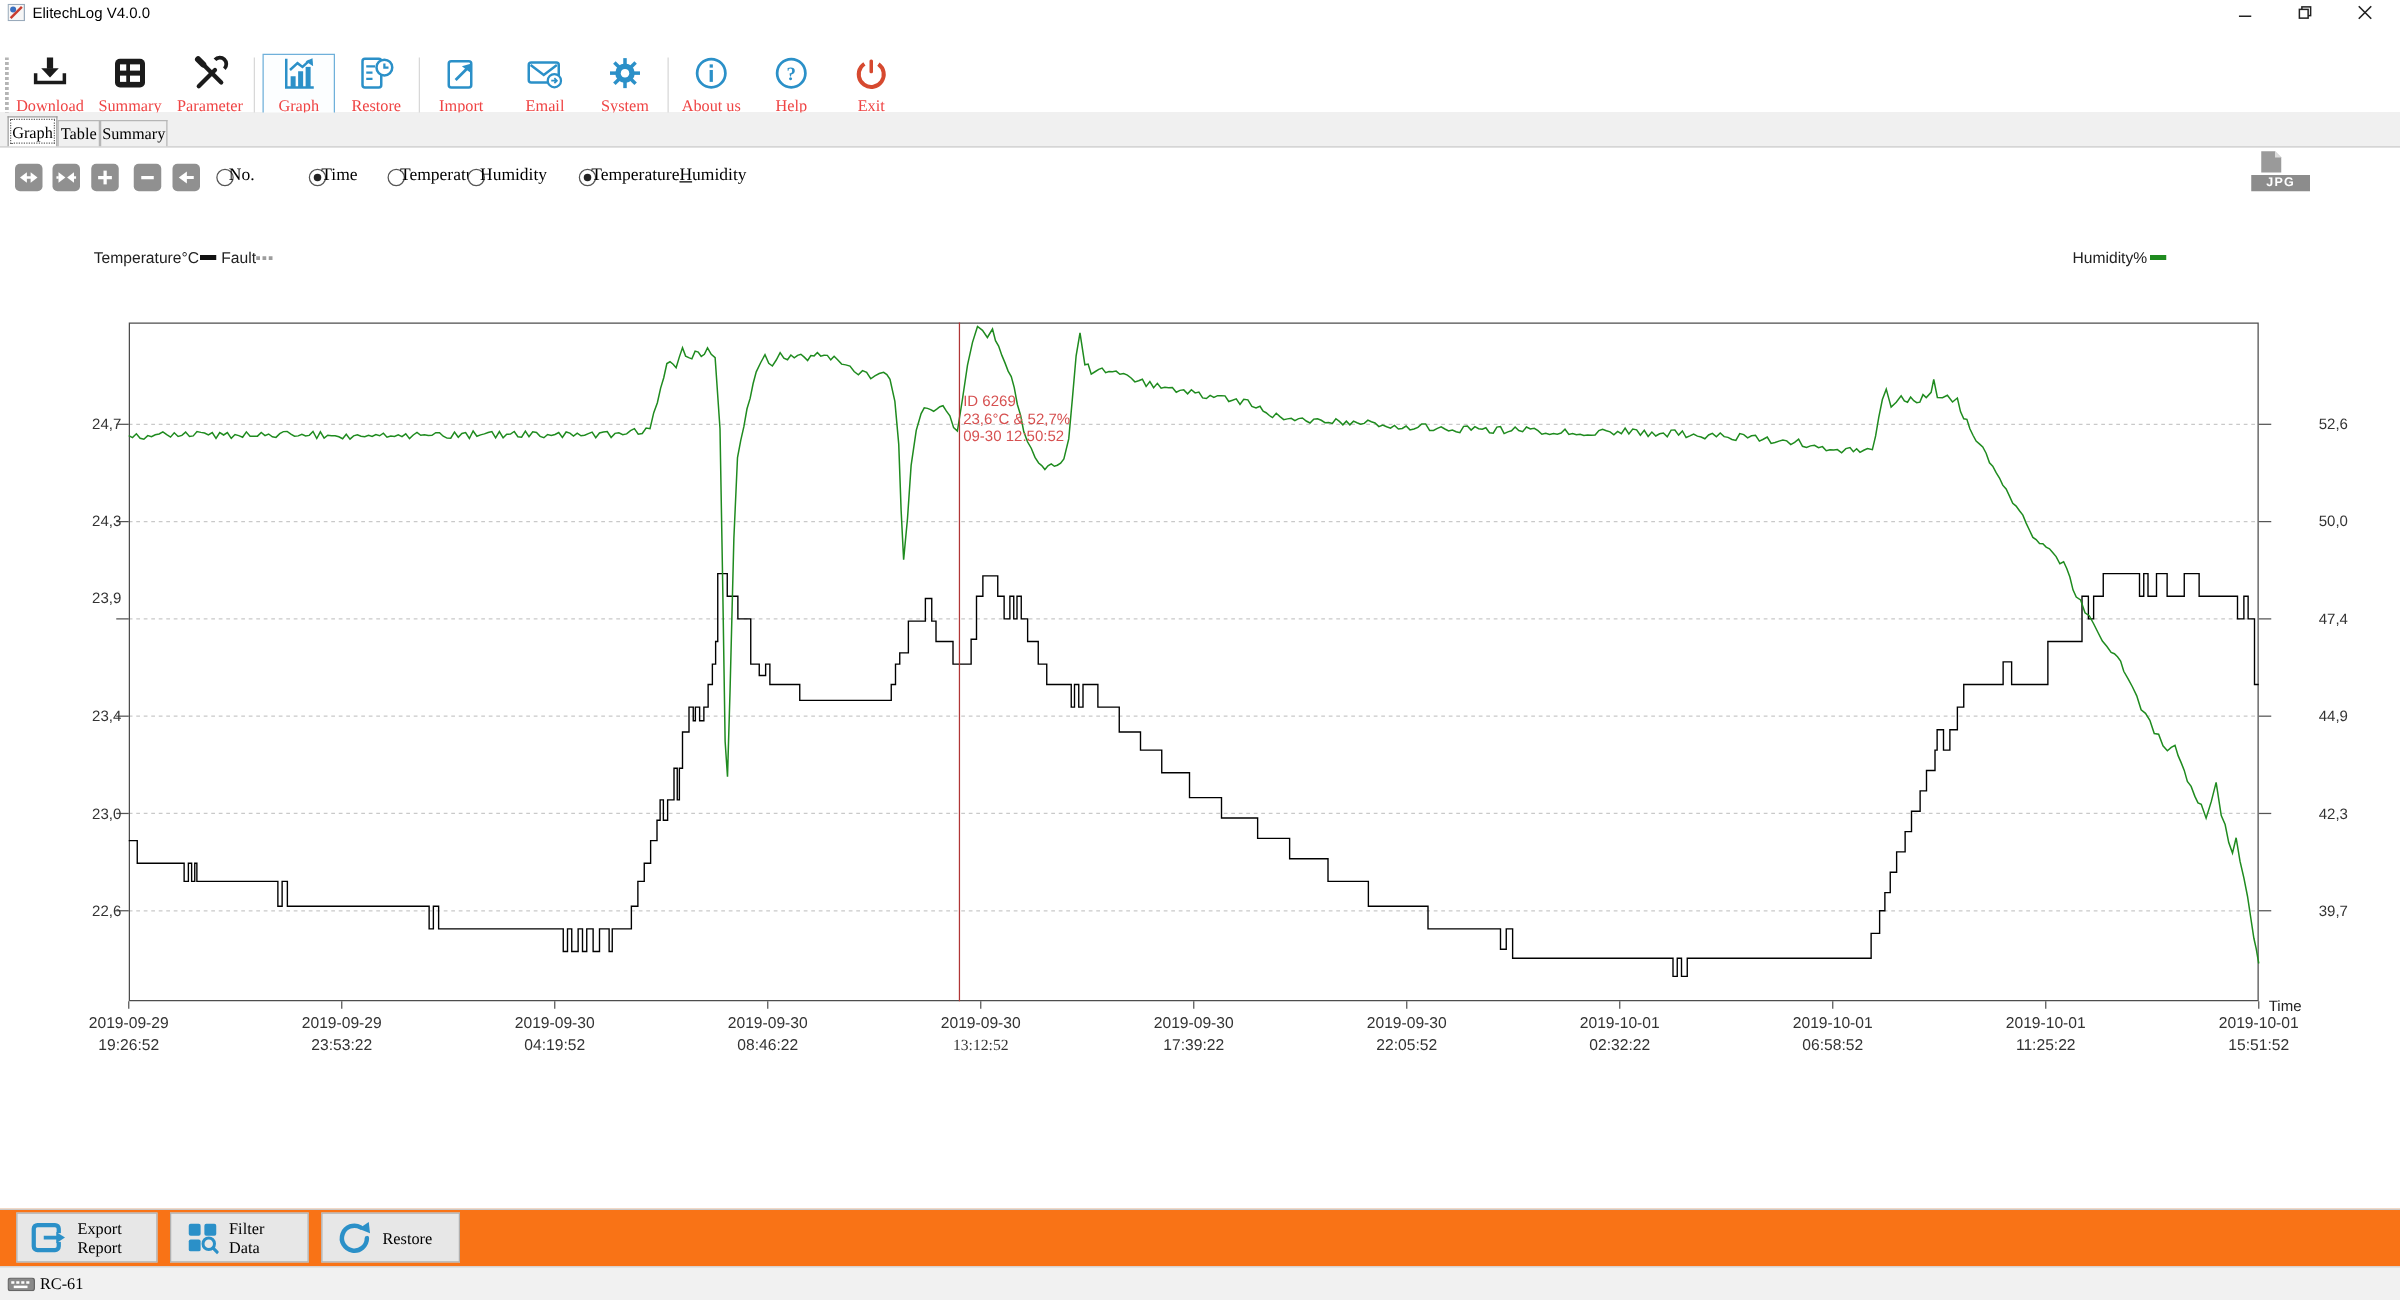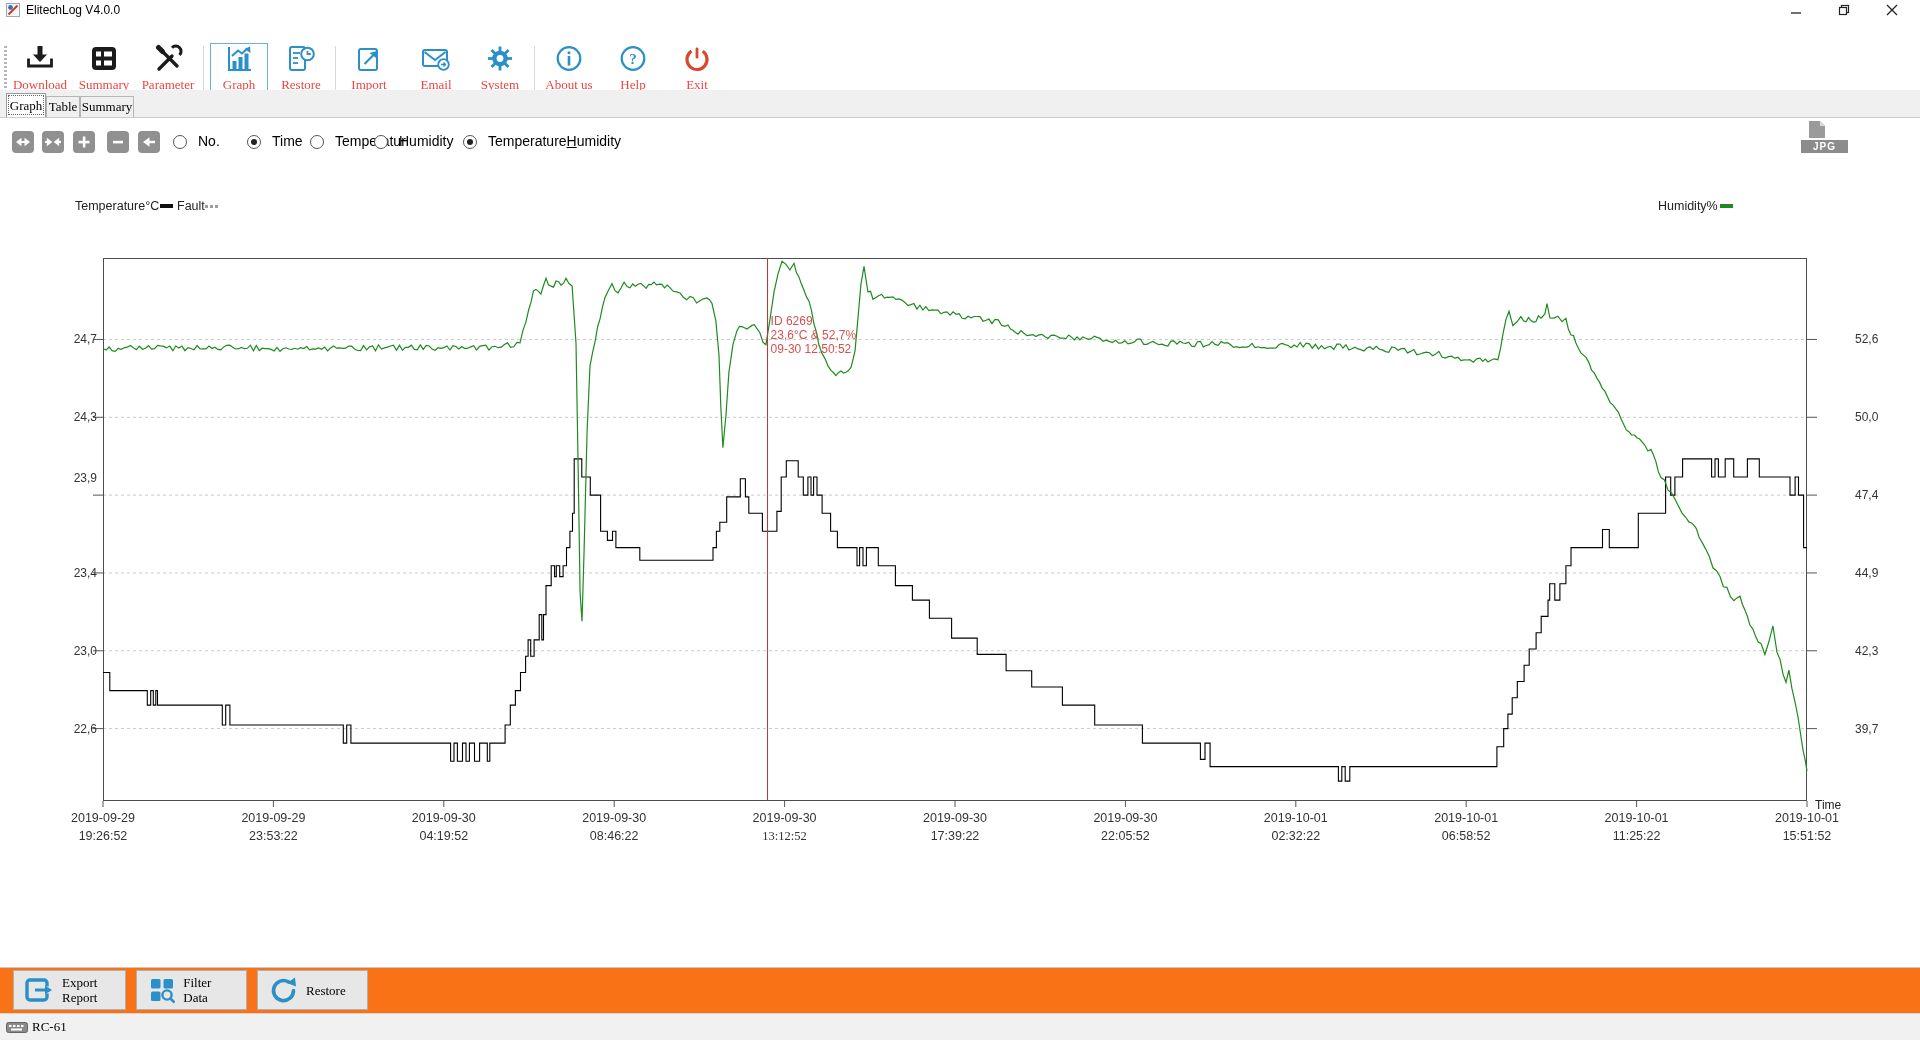--- a/index.html
+++ b/index.html
@@ -24,21 +24,21 @@
   .tabstrip{position:absolute;left:0;top:90px;width:1920px;height:27px;background:#f0f0f0;border-bottom:1px solid #cccccc;}
   .tab{position:absolute;bottom:0;height:20px;background:#f0f0f0;border:1px solid #b6b6b6;border-bottom:none;
        display:flex;align-items:center;justify-content:center;font-family:"Liberation Serif",serif;font-size:13px;cursor:pointer;}
   .tab.active{height:23px;background:#fff;border-color:#9a9a9a;z-index:2;outline:1px dotted #666;outline-offset:-3px;}
   
   .zbtn{position:absolute;top:131px;width:22px;height:22px;background:#909090;border-radius:4px;
         display:flex;align-items:center;justify-content:center;cursor:pointer;}
   .radio{position:absolute;top:133px;height:18px;cursor:pointer;}
   .rcirc{position:absolute;left:0;top:2px;width:12px;height:12px;border:1px solid #555;border-radius:50%;background:#fff;}
   .rcirc.on::after{content:"";position:absolute;left:3px;top:3px;width:6px;height:6px;border-radius:50%;background:#222;}
-  .rlabel{position:absolute;left:25px;top:0;font-family:Liberation Sans, sans-serif;font-size:14px;white-space:nowrap;}
+  .rlabel{position:absolute;left:10px;top:0;font-family:Liberation Serif, serif;font-size:14px;white-space:nowrap;}
   .jpgbox{position:absolute;left:1800px;top:120px;width:36px;height:34px;cursor:pointer;}
   .jpgbadge{position:absolute;left:1px;top:20px;width:47px;height:13px;background:#8c8c8c;color:#fff;
             font-size:10px;font-weight:bold;letter-spacing:1px;display:flex;align-items:center;justify-content:center;}
   
   .legtext{position:absolute;font-size:12.5px;color:#222;white-space:nowrap;}
   .legdash{position:absolute;width:13px;height:4px;}
   .legdots{position:absolute;display:flex;gap:2px;}
   .legdots i{width:3px;height:3px;background:#9d9d9d;display:block;}
   
   #chart{position:absolute;left:103px;top:258px;width:1704px;height:543px;}

